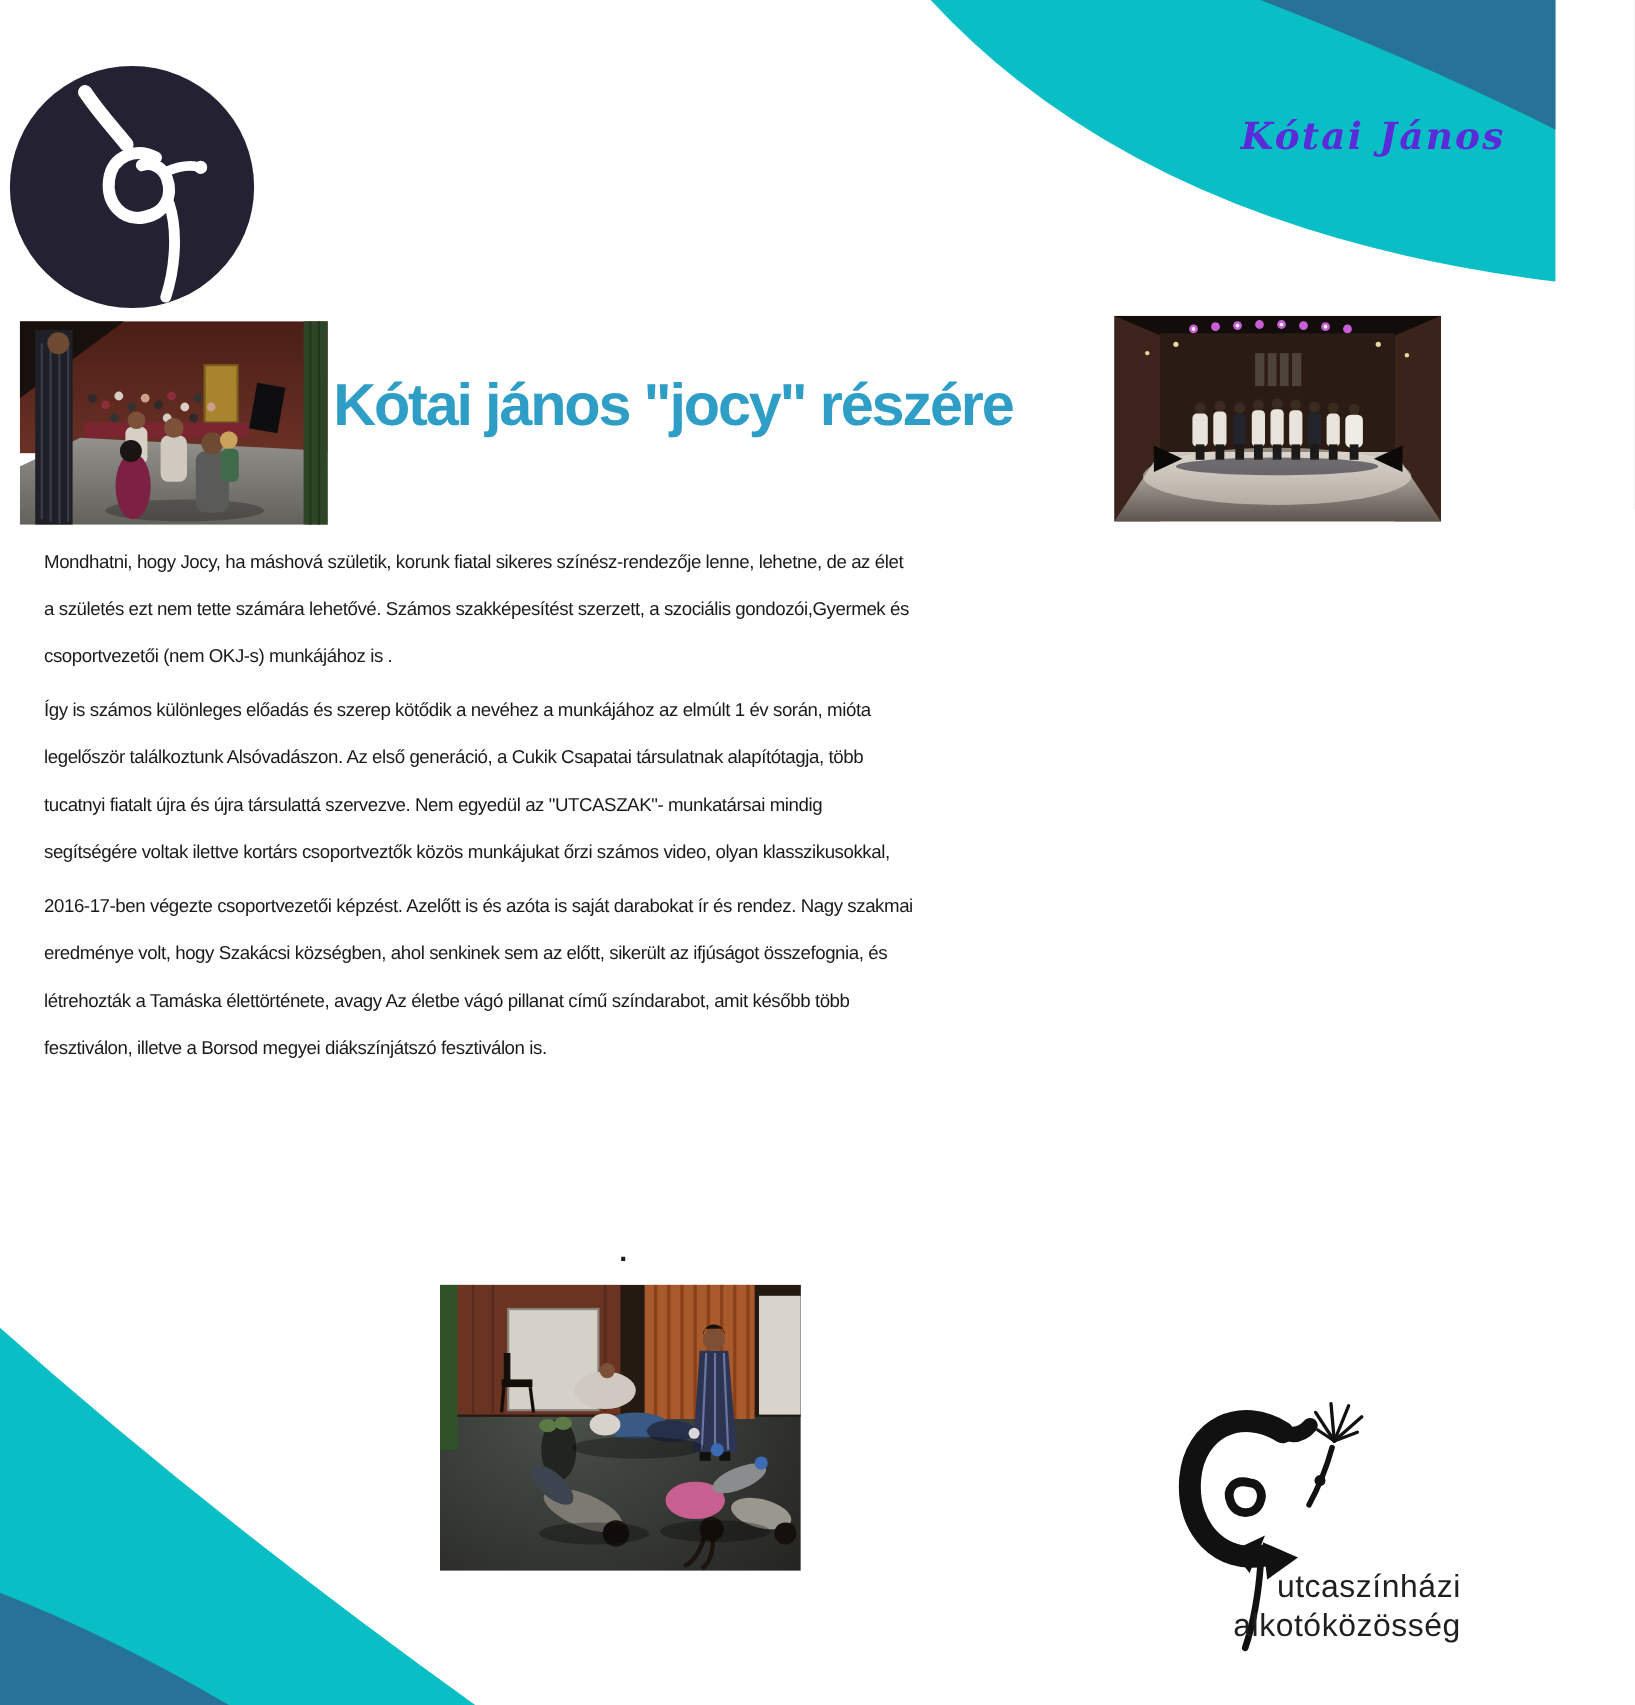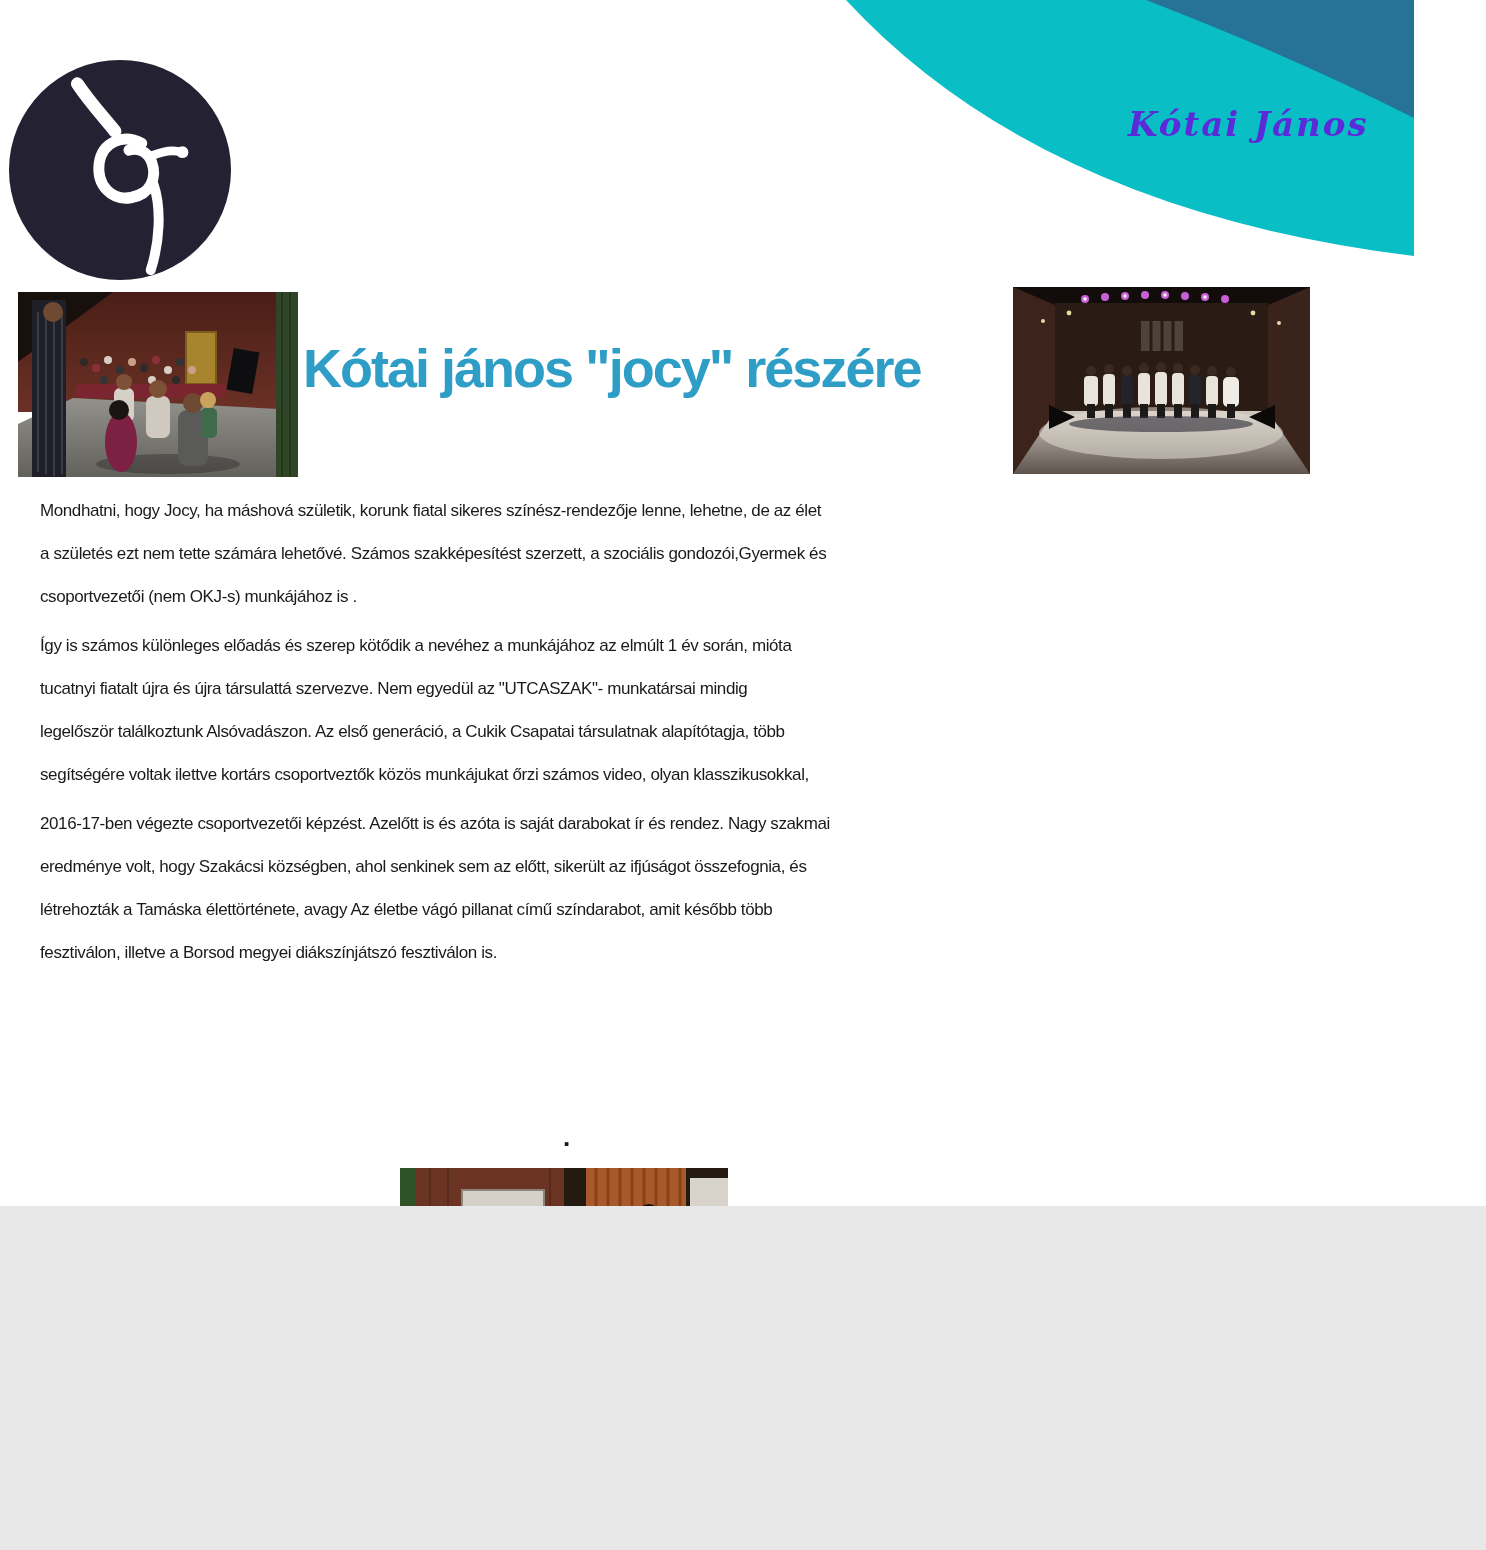--- a/index.html
+++ b/index.html
@@ -1,18 +1,18 @@
 <!DOCTYPE html>
 <html><head>
 <meta charset="utf-8">
 <style>
   html,body{margin:0;padding:0;background:#e8e8e8;}
   .page{
     position:relative;
-    width:1486px;height:1206px;
+    width:1486px;height:1550px;
     background:#ffffff;
     overflow:hidden;
     font-family:"Liberation Sans", sans-serif;
     margin:0 auto;
   }
   .abs{position:absolute;}
   svg{display:block;}
 
   
   .swoosh-top{left:0;top:0;width:1486px;height:400px;}
@@ -252,22 +252,22 @@
   <div class="abs title">Kótai jános "jocy" részére</div>
 
   <div class="abs bodytext">
     <div class="para">
       <div class="line">Mondhatni, hogy Jocy, ha máshová születik, korunk fiatal sikeres színész-rendezője lenne, lehetne, de az élet</div>
       <div class="line">a születés ezt nem tette számára lehetővé. Számos szakképesítést szerzett, a szociális gondozói,Gyermek és</div>
       <div class="line">csoportvezetői (nem OKJ-s) munkájához is .</div>
     </div>
     <div class="para">
       <div class="line">Így is számos különleges előadás és szerep kötődik a nevéhez a munkájához az elmúlt 1 év során, mióta</div>
+      <div class="line">legelőször találkoztunk Alsóvadászon. Az első generáció, a Cukik Csapatai társulatnak alapítótagja, több</div>
       <div class="line">tucatnyi fiatalt újra és újra társulattá szervezve. Nem egyedül az "UTCASZAK"- munkatársai mindig</div>
-      <div class="line">legelőször találkoztunk Alsóvadászon. Az első generáció, a Cukik Csapatai társulatnak alapítótagja, több</div>
       <div class="line">segítségére voltak ilettve kortárs csoportveztők  közös munkájukat őrzi számos video, olyan klasszikusokkal,</div>
     </div>
     <div class="para">
       <div class="line">2016-17-ben végezte csoportvezetői képzést. Azelőtt is és azóta is saját darabokat ír és rendez. Nagy szakmai</div>
       <div class="line">eredménye volt, hogy Szakácsi községben, ahol senkinek sem az előtt, sikerült az ifjúságot összefognia, és</div>
       <div class="line">létrehozták a Tamáska élettörténete, avagy Az életbe vágó pillanat című színdarabot, amit később több</div>
       <div class="line">fesztiválon, illetve a Borsod megyei diákszínjátszó fesztiválon is.</div>
     </div>
   </div>
 
@@ -362,17 +362,17 @@
         <line x1="165" y1="60" x2="186" y2="52"></line>
           <line x1="165" y1="60" x2="150" y2="50"></line>
       </g>
     </g>
     <circle cx="152" cy="96" r="5" fill="#111111"></circle>
     <polygon points="72,160 102,146 88,180" fill="#111111"></polygon>
     <polygon points="100,152 132,166 104,186" fill="#111111"></polygon>
   </svg>
 
   <div class="abs brush-text">
-    <div>fesztiválon</div>
+    <div>utcaszínházi</div>
     <div>alkotóközösség</div>
   </div>
 
 </div>
 
 </body></html>

